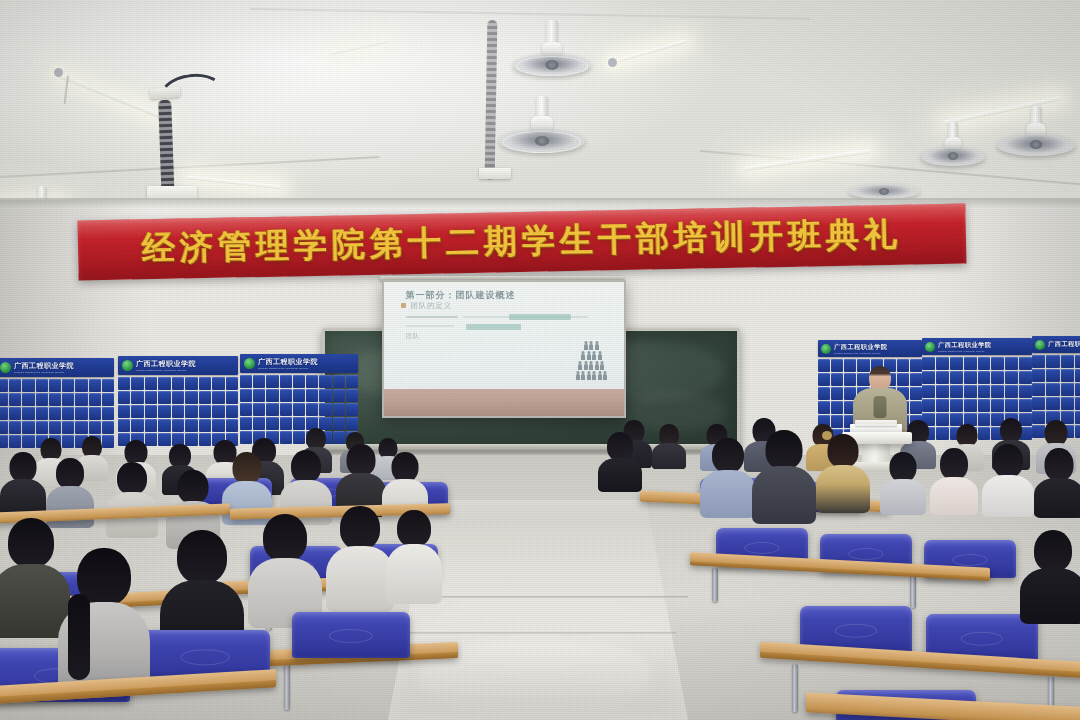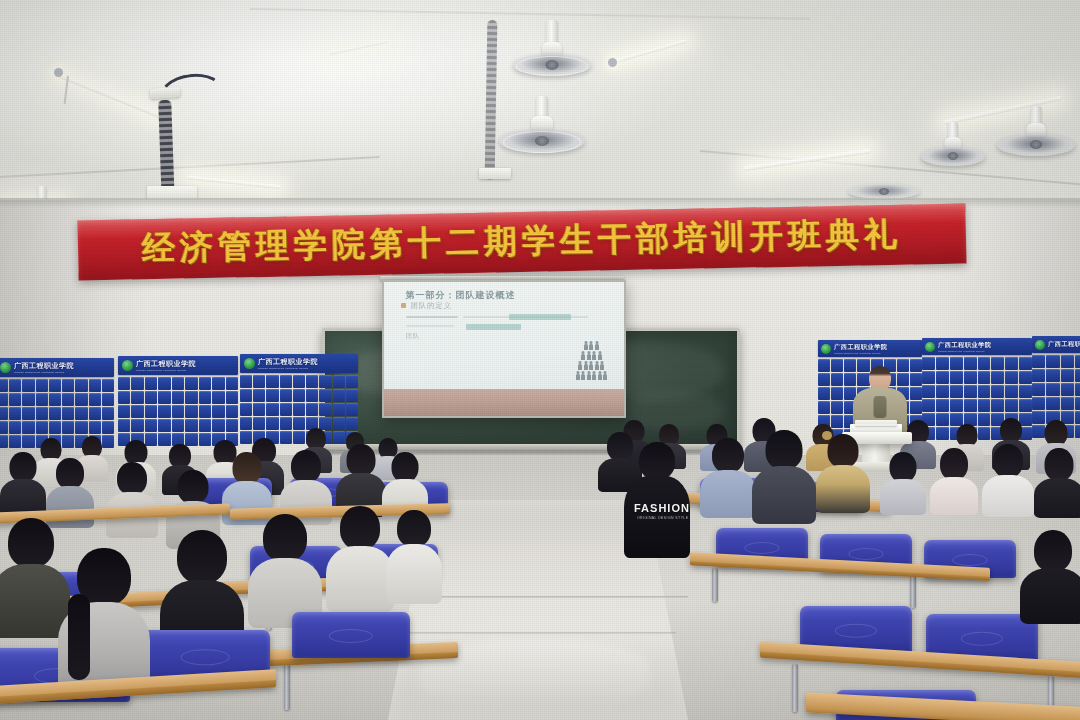--- a/index.html
+++ b/index.html
@@ -932,26 +932,20 @@
   <div class="person" style="left:1020px;top:530px;width:66px;height:90px;z-index:11;">
     <div class="head" style="top:0;width:38px;height:42px;background:linear-gradient(180deg,#110f16,#201c24);"></div>
     <div class="body" style="top:38px;width:66px;height:56px;background:linear-gradient(180deg,#1e1d24,#121117);"></div>
   </div>
 
   <div class="person" style="left:598px;top:432px;width:44px;height:56px;z-index:9;">
     <div class="head" style="top:0;width:26px;height:29px;background:linear-gradient(180deg,#141219,#242028);"></div>
     <div class="body" style="top:26px;width:44px;height:34px;background:linear-gradient(180deg,#25242b,#16151b);"></div>
   </div>
 
-  <div class="person" style="left:624px;top:442px;width:66px;height:110px;z-index:10;">
-    <div class="head" style="top:0;width:36px;height:38px;background:linear-gradient(180deg,#100e15,#1f1b23);"></div>
-    <div class="body" style="top:34px;width:66px;height:82px;background:linear-gradient(180deg,#1a191f 0%,#131218 55%,#0d0c11 100%);border-radius:38% 38% 8% 8%;"></div>
-    <div class="fashion-text" style="left:10px;top:60px;">FASHION</div>
-    <div class="fashion-sub" style="left:13px;top:74px;">ORIGINAL DESIGN STYLE</div>
-  </div>
 
   <div class="person" style="left:700px;top:438px;width:56px;height:74px;z-index:10;">
     <div class="head" style="top:0;width:32px;height:35px;background:linear-gradient(180deg,#141118,#232026);"></div>
     <div class="body" style="top:32px;width:56px;height:48px;background:linear-gradient(180deg,#a8b4ce,#8d9ab6);"></div>
   </div>
 
   <div class="person" style="left:752px;top:430px;width:64px;height:88px;z-index:10;">
     <div class="head" style="top:0;width:37px;height:40px;background:linear-gradient(180deg,#110f16,#201d24);"></div>
     <div class="body" style="top:36px;width:64px;height:58px;background:linear-gradient(180deg,#4c4e5a,#343641);"></div>
   </div>

